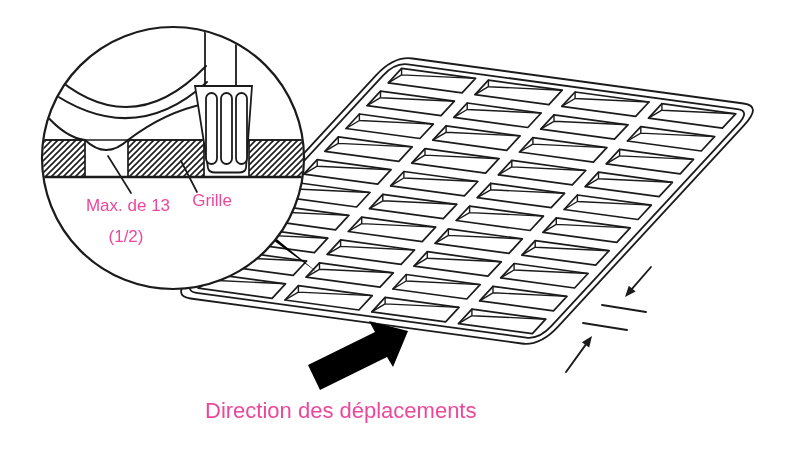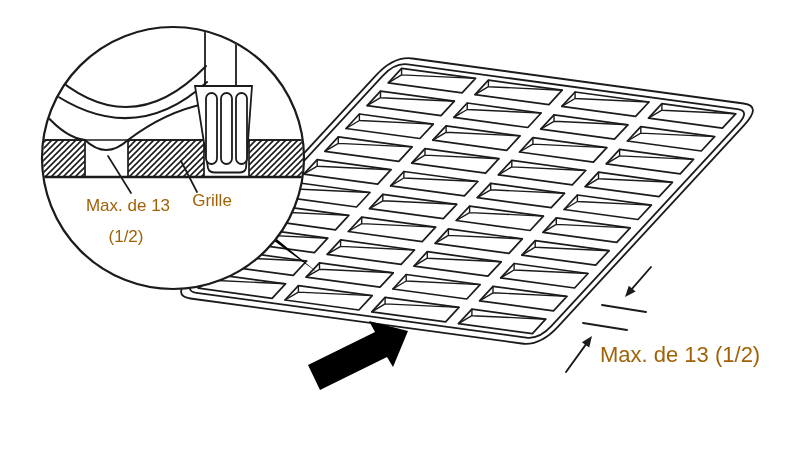--- a/index.html
+++ b/index.html
@@ -1,21 +1,21 @@
 <!DOCTYPE html>
 <html><head>
 <meta charset="utf-8">
 <style>
   html,body{margin:0;padding:0;background:#ffffff;}
   .stage{
     position:relative;width:808px;height:454px;background:#ffffff;
     font-family:"Liberation Sans",sans-serif;overflow:hidden;
   }
   .stage svg{position:absolute;left:0;top:0;}
-  .label{position:absolute;color:#a16207;white-space:nowrap;line-height:1.0;}
+  .label{position:absolute;color:#ec4899;white-space:nowrap;line-height:1.0;}
   .label.ctr{transform:translateX(-50%);text-align:center;}
   .small{font-size:17px;}
   .big{font-size:22px;}
 </style>
 </head>
 <body>
 
 <div class="stage">
 
   <svg width="808" height="454" viewBox="0 0 808 454">
@@ -155,14 +155,14 @@
       </g>
 
       <line x1="108" y1="156" x2="131" y2="193" stroke-width="1.7"></line>
       <line x1="181" y1="161" x2="197" y2="192" stroke-width="1.7"></line>
     </g>
   </svg>
 
   <div class="label small ctr" style="left:128px;top:197px;">Max. de 13</div>
   <div class="label small ctr" style="left:126px;top:228px;">(1/2)</div>
   <div class="label small ctr" style="left:212px;top:192px;">Grille</div>
-  <div class="label big" style="left:600px;top:344px;">Max. de 13 (1/2)</div>
+  <div class="label big" style="left:205px;top:400px;">Direction des déplacements</div>
 </div>
 
 </body></html>

